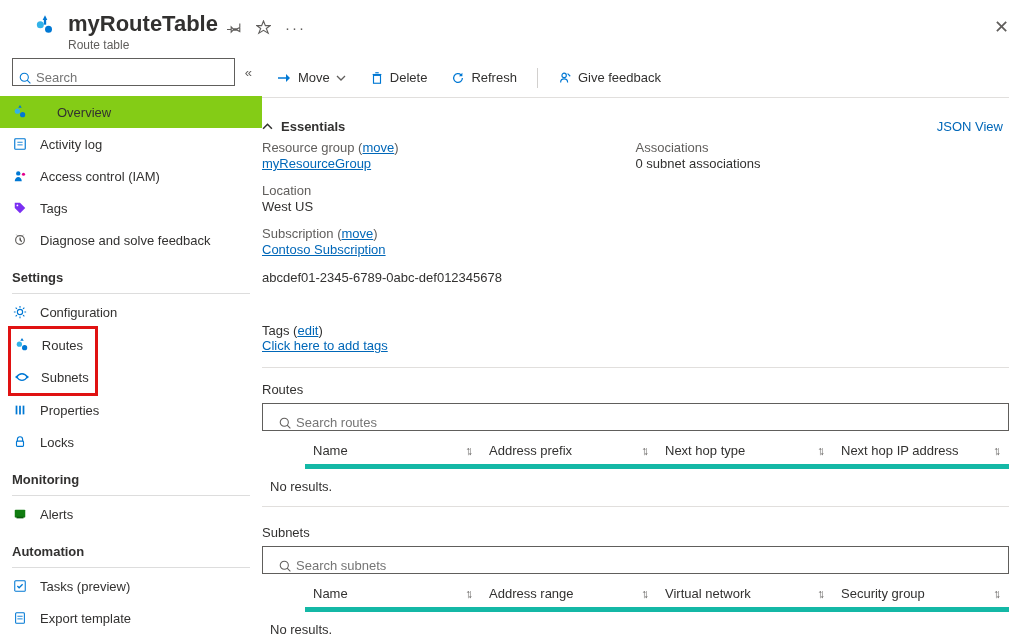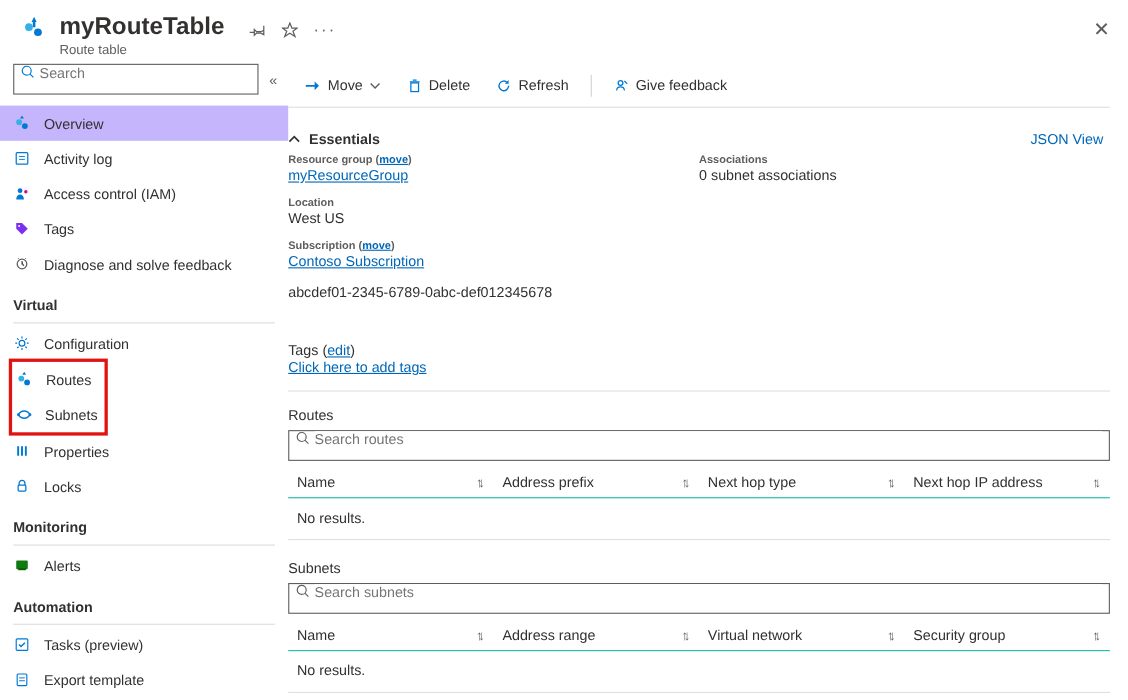--- a/index.html
+++ b/index.html
@@ -1,71 +1,71 @@
 <!DOCTYPE html>
 <html><head>
 <meta charset="utf-8">
 <style>
   * { box-sizing: border-box; margin: 0; padding: 0; }
   body { font-family: "Segoe UI", Arial, sans-serif; font-size: 13px; color: #323130; background: #fff; width: 1025px; height: 636px; overflow: hidden; }
   a { color: #0067b8; text-decoration: underline; cursor: pointer; }
 
   
-  .header { display: flex; align-items: flex-start; padding: 12px 16px 6px 16px; }
+  .header { display: flex; align-items: flex-start; padding: 12px 16px 6px 30px; }
   .header-icon { width: 30px; height: 30px; margin-right: 8px; display:flex; align-items:center; justify-content:center; }
   .header-text { flex: 1; }
   .header-title { font-size: 22px; font-weight: 600; line-height: 24px; }
   .header-sub { font-size: 12px; color: #605e5c; margin-top: 2px; }
   .header-actions { display: flex; gap: 14px; align-items: center; padding-top:4px; }
   .header-action { color: #605e5c; cursor: pointer; font-size: 15px; display:inline-flex; }
 
   
   .main { display: flex; }
   .sidebar { width: 262px; padding: 0 0 12px 0; }
   .content { flex: 1; padding: 0 16px 12px 0; }
 
   
   .sidebar-top { display:flex; align-items:center; padding: 0 10px 10px 12px; }
-  .search-box { flex:1; display:flex; align-items:flex-start; border:1px solid #605e5c; height:28px; padding:0 6px; }
+  .search-box { flex:1; display:flex; align-items:flex-end; border:1px solid #605e5c; height:28px; padding:0 6px; }
   .search-box input { border:none; outline:none; flex:1; font-size:13px; background:transparent; }
   .collapse-btn { margin-left:10px; color:#605e5c; cursor:pointer; font-size:13px; }
 
   
   .nav-item { display:flex; align-items:center; height:32px; padding:0 12px; cursor:pointer; }
-  .nav-item.active { background:#c4b5fd; }
+  .nav-item.active { background:#84cc16;gap:17px; }
   .nav-item .ic { width:16px; height:16px; margin-right:12px; display:inline-flex; align-items:center; justify-content:center; font-size:13px; }
   .section-label { font-size:13px; font-weight:600; padding: 14px 12px 2px 12px; color:#323130; }
   .section-hr { border:none; border-top:1px solid #ddd; margin: 6px 12px 2px 12px; }
 
   .highlight-box { border:3px solid #e01212; margin: -2px 164px -2px 8px; padding: 0; }
   .highlight-box .nav-item { padding-left: 4px; }
 
   
   .toolbar { display:flex; align-items:center; height:40px; border-bottom:1px solid #e1dfdd; padding-left:4px; gap:4px; }
   .tool-btn { display:flex; align-items:center; height:32px; padding:0 10px; cursor:pointer; color:#323130; }
   .tool-btn .ic { margin-right:6px; display:inline-flex; color:#0078d4; }
   .tool-sep { width:1px; height:20px; background:#d2d0ce; margin:0 6px; }
 
   
   .essentials-bar { display:flex; align-items:flex-end; height:36px; border-bottom:0; padding-top:6px;}
   .essentials-toggle { display:flex; align-items:center; cursor:pointer; font-weight:600; font-size:13px; }
   .essentials-toggle .chev { margin-right:8px; font-size:12px;}
   .json-view { margin-left:auto; color:#0067b8; cursor:pointer; padding-right:6px; font-size:13px;}
   .essentials-body { display:flex; padding:6px 0 8px 0; }
   .ess-col { flex:1; display:flex; flex-direction:column; gap:12px; }
-  .ess-field .lbl { color:#605e5c; font-size:10px;font-weight:bold; }
+  .ess-field .lbl { color:#605e5c; font-size:13px; }
   .ess-field .val { color:#323130; font-size:13px; margin-top:1px;}
   .ess-tags { padding:2px 0 4px 0;margin-top:28px; }
   .content-hr { border:none; border-top:1px solid #e1dfdd; margin:10px 0; }
 
   
   .tbl-section .tbl-title { font-size:13px; color:#323130; padding:4px 0 6px 0; }
-  .tbl-search { display:flex; align-items:flex-start; border:1px solid #605e5c; height:28px; padding:0 6px; margin-bottom:6px; }
+  .tbl-search { display:flex; align-items:flex-end; border:1px solid #605e5c; height:28px; padding:0 16px; margin-bottom:6px; }
   .tbl-search input { border:none; outline:none; flex:1; font-size:13px; }
-  .tbl-head { display:flex; border-bottom:1px solid #14b8a6; padding:6px 0; }
+  .tbl-head { display:flex; border-bottom:5px solid #14b8a6; padding:6px 0;margin-left:43px; }
   .tbl-head .col { flex:1; display:flex; align-items:center; justify-content:space-between; padding:0 12px 0 8px; font-size:13px; color:#323130;}
   .sort-ic { color:#605e5c; font-size:12px; letter-spacing:-4px; }
   .tbl-empty { padding:10px 8px 12px 8px; color:#323130; border-bottom:1px solid #e1dfdd;}
   .mg-top { margin-top:14px; }
 
   svg { display:block; }
 </style>
 </head>
 <body>
 
@@ -158,21 +158,21 @@
       <span class="ic">
           <svg width="14" height="14" viewBox="0 0 16 16">
             <circle cx="8" cy="8" r="5" fill="none" stroke="#605e5c" stroke-width="1.3"></circle>
             <path stroke="#605e5c" stroke-width="1.3" d="M8 5v3l2 2"></path>
             <path stroke="#605e5c" d="M4 2l1 1M12 2l-1 1"></path>
           </svg>
         </span>
       <span>Diagnose and solve feedback</span>
     </div>
 
-    <div class="section-label">Virtual</div>
+    <div class="section-label">Settings</div>
     <hr class="section-hr">
     <div class="nav-item">
       <span class="ic">
           <svg width="14" height="14" viewBox="0 0 16 16">
             <circle cx="8" cy="8" r="3" fill="none" stroke="#0078d4" stroke-width="1.3"></circle>
             <path stroke="#0078d4" stroke-width="1.3" d="M8 1v2M8 13v2M1 8h2M13 8h2M3 3l1.5 1.5M13 13l-1.5-1.5M3 13l1.5-1.5M13 3l-1.5 1.5"></path>
           </svg>
         </span>
       <span>Configuration</span>
     </div>

